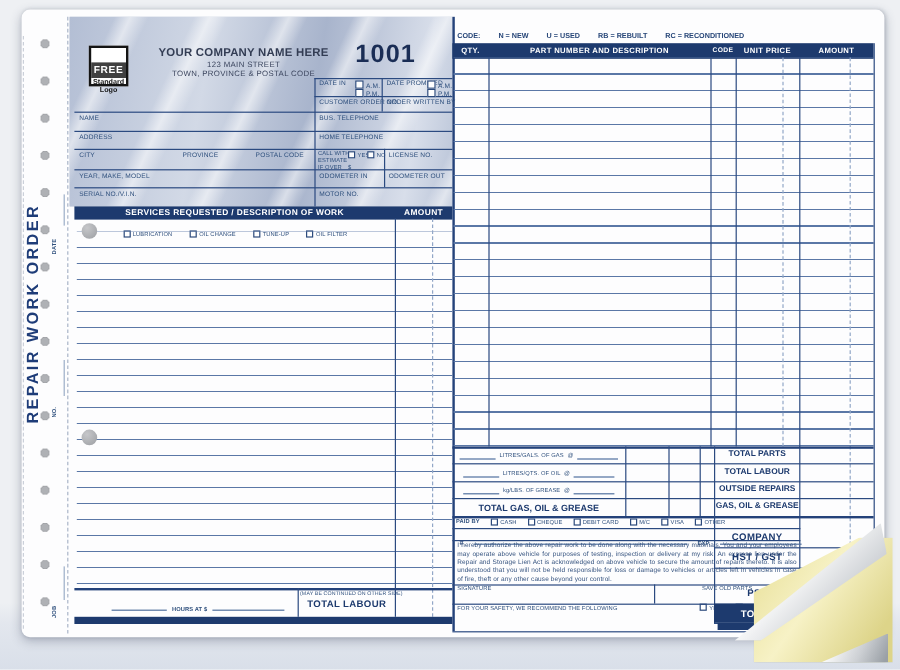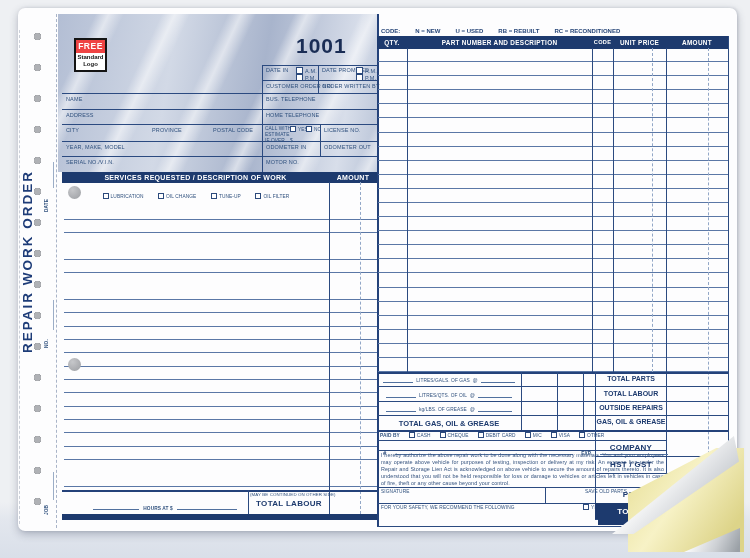--- a/index.html
+++ b/index.html
@@ -49,25 +49,30 @@
   <div class="a" style="left:53px;top:162px;width:1px;height:26px;background:#9badc7;"></div>
   <div class="a vtext t48" style="left:44px;top:190px;height:22px;font-weight:bold;">DATE</div>
   <div class="a" style="left:53px;top:300px;width:1px;height:30px;background:#9badc7;"></div>
   <div class="a vtext t48" style="left:44px;top:334px;height:14px;font-weight:bold;">NO.</div>
   <div class="a" style="left:53px;top:472px;width:1px;height:28px;background:#9badc7;"></div>
   <div class="a vtext t48" style="left:44px;top:501px;height:14px;font-weight:bold;">JOB</div>
 
   <div class="a texture" style="left:58px;top:14px;width:319px;height:158px;"></div>
 
   <div class="a" style="left:74px;top:38px;width:33px;height:34px;border:2px solid #141414;background:#fff;">
-    <div style="background:#ef4444;color:#fff;font-weight:bold;font-size:8.5px;text-align:center;height:13px;line-height:13px;letter-spacing:.5px;">FREE</div>
+    <div style="background:#404040;color:#fff;font-weight:bold;font-size:8.5px;text-align:center;height:13px;line-height:13px;letter-spacing:.5px;margin-top:12px;">FREE</div>
     <div style="font-size:6px;font-weight:bold;text-align:center;line-height:7px;margin-top:1px;color:#141414;">Standard</div>
     <div style="font-size:6px;font-weight:bold;text-align:center;line-height:7px;color:#141414;">Logo</div>
   </div>
 
+  <div class="a" style="left:112px;top:39px;width:182px;text-align:center;">
+    <div style="font-size:9.5px;font-weight:bold;color:#333d54;letter-spacing:.2px;">YOUR COMPANY NAME HERE</div>
+    <div style="font-size:6.5px;color:#3b455e;margin-top:1px;letter-spacing:.3px;">123 MAIN STREET</div>
+    <div style="font-size:6.5px;color:#3b455e;letter-spacing:.3px;">TOWN, PROVINCE &amp; POSTAL CODE</div>
+  </div>
 
   <div class="a" style="left:296px;top:34px;width:60px;font-size:21px;color:#1a2d55;letter-spacing:1px;font-weight:bold;">1001</div>
 
   <div class="a hl" style="left:262px;top:65px;width:115px;"></div>
   <div class="a hl" style="left:262px;top:80px;width:115px;"></div>
   <div class="a hl" style="left:62px;top:93px;width:315px;"></div>
   <div class="a hl" style="left:62px;top:109px;width:315px;"></div>
   <div class="a hl" style="left:62px;top:124px;width:315px;"></div>
   <div class="a hl" style="left:62px;top:141px;width:315px;"></div>
   <div class="a hl" style="left:62px;top:156px;width:315px;"></div>

